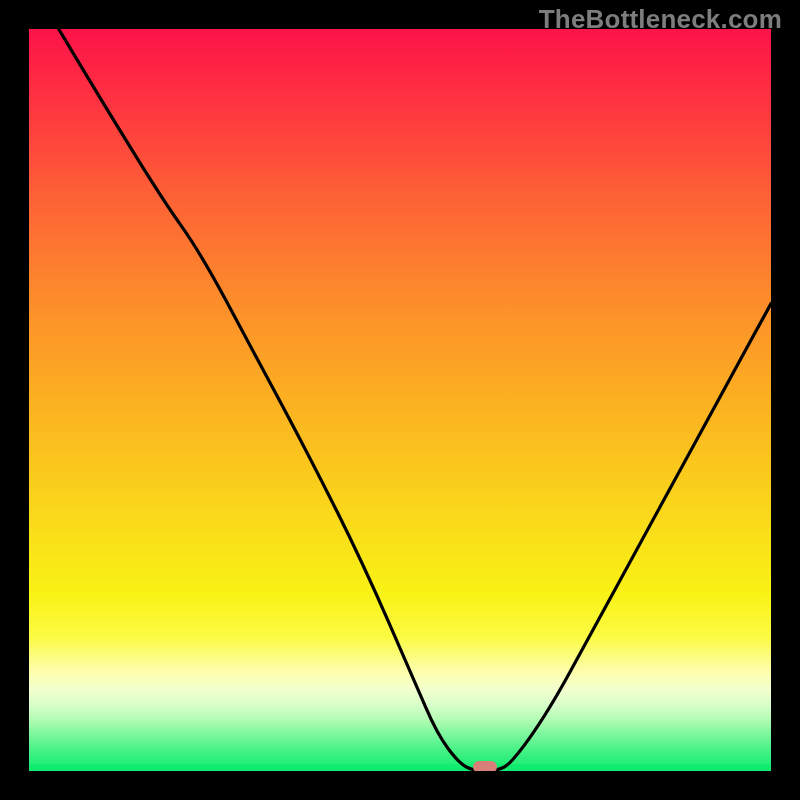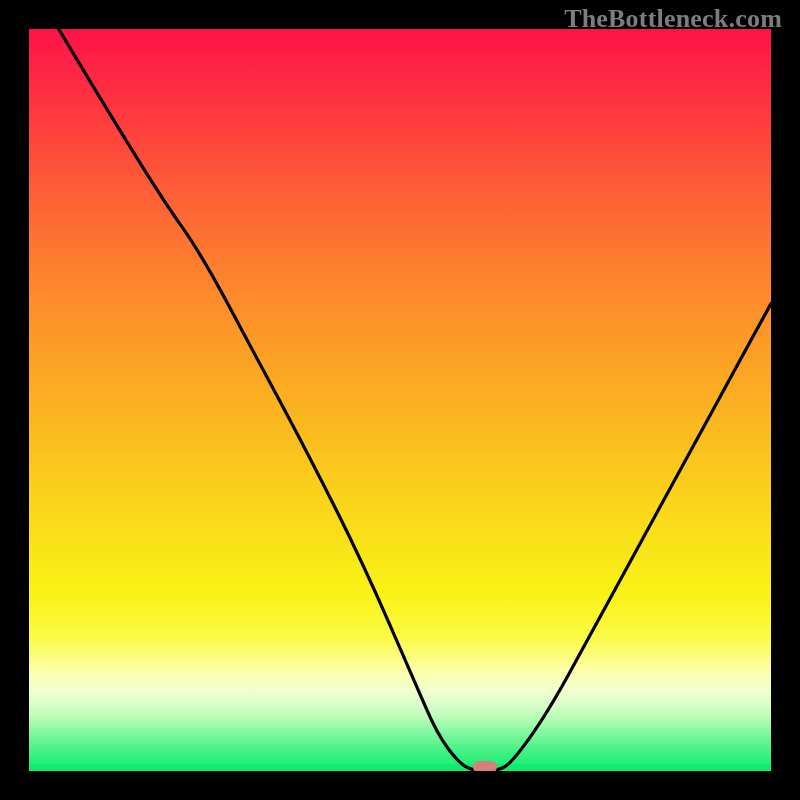--- a/index.html
+++ b/index.html
@@ -9,21 +9,20 @@
     height: 800px;
     background: #000000;
     font-family: Arial, Helvetica, sans-serif;
     overflow: hidden;
   }
   .frame {
     position: relative;
     width: 800px;
     height: 800px;
     background: #000000;
-    font-family: Liberation Serif, serif;
   }
   .watermark {
     position: absolute;
     top: 4px;
     right: 18px;
     font-size: 26px;
     font-weight: 600;
     color: #7d7d7d;
     letter-spacing: 0.2px;
     z-index: 10;

